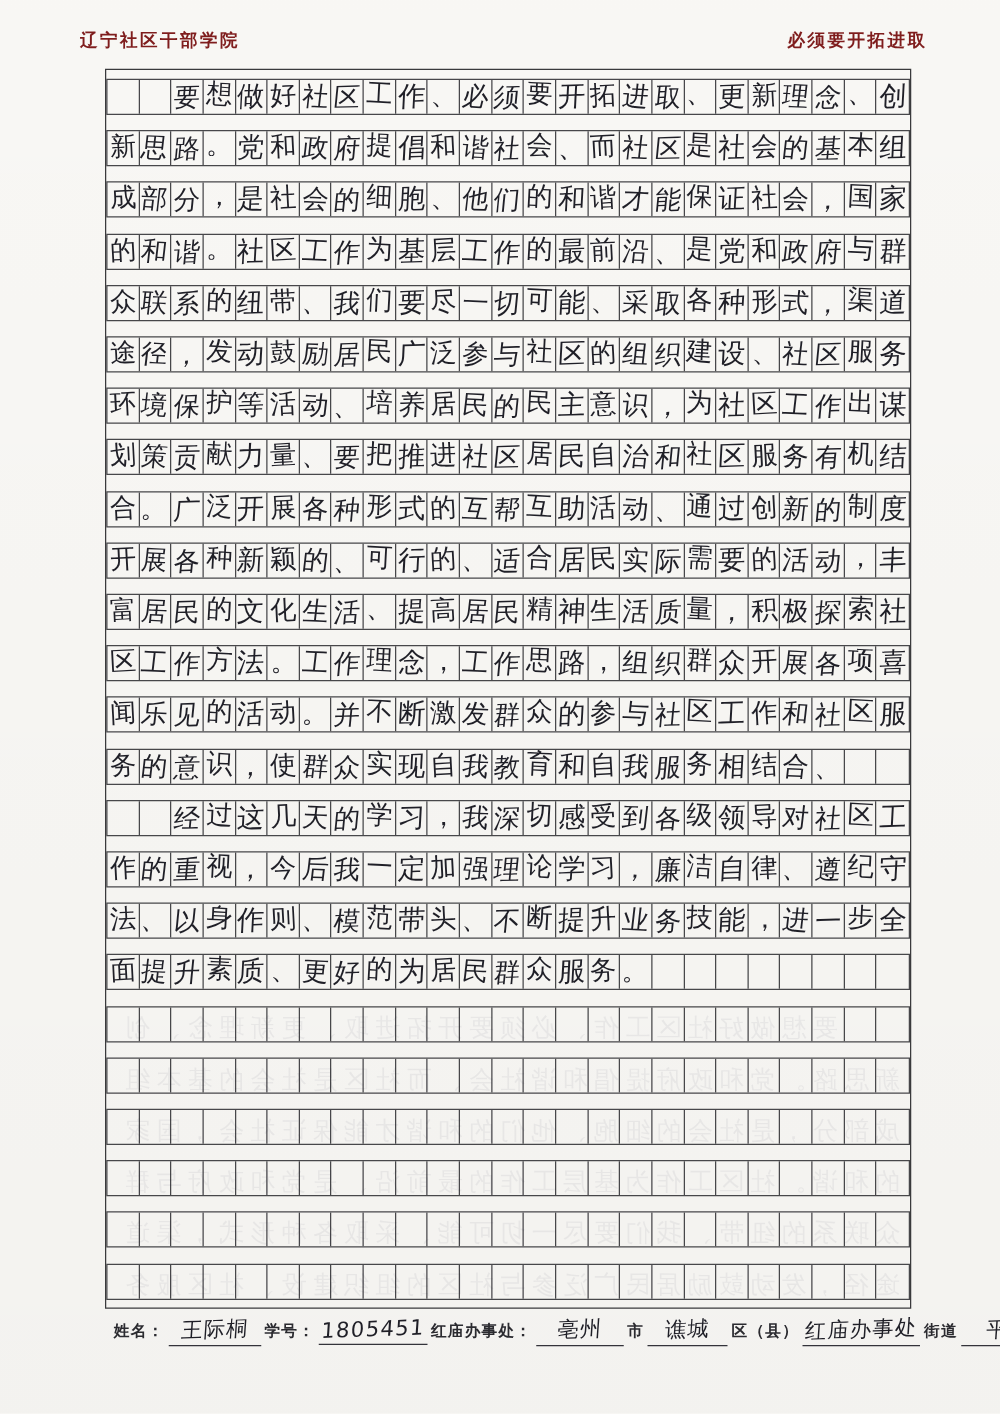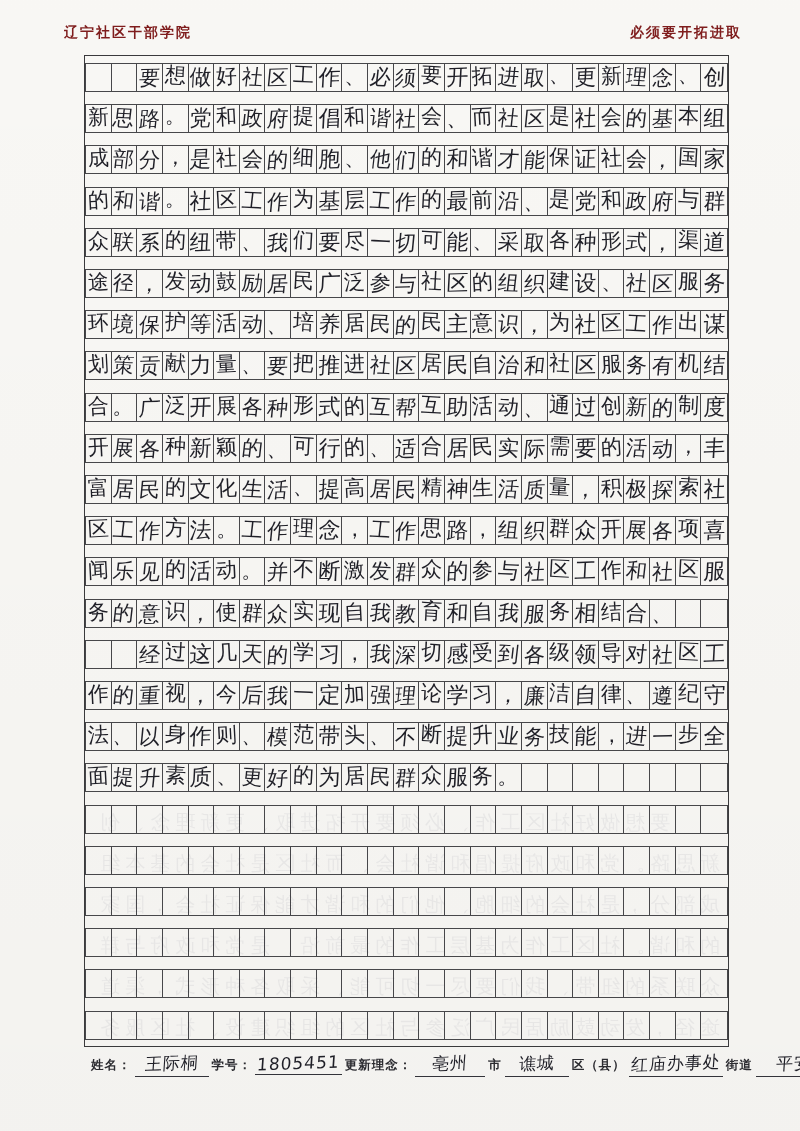--- a/index.html
+++ b/index.html
@@ -759,21 +759,21 @@
     <div>的和谐。社区工作为基层工作的最前沿、是党和政府与群</div>
     <div>众联系的纽带、我们要尽一切可能、采取各种形式，渠道</div>
     <div>途径，发动鼓励居民广泛参与社区的组织建设、社区服务</div>
   </div>
 
 <div class="footer">
   <span class="flabel">姓名：</span>
   <span class="fill w-name"><span>王际桐</span></span>
   <span class="flabel">学号：</span>
   <span class="fill w-id"><span>1805451</span></span>
-  <span class="flabel">更新理念：</span>
+  <span class="flabel">红庙办事处：</span>
   <span class="fill w-city"><span>亳州</span></span>
   <span class="flabel">市</span>
   <span class="fill w-district"><span>谯城</span></span>
   <span class="flabel">区（县）</span>
   <span class="fill w-street"><span>红庙办事处</span></span>
   <span class="flabel">街道</span>
   <span class="fill w-comm"><span>平安</span></span>
 
 </div>
 

